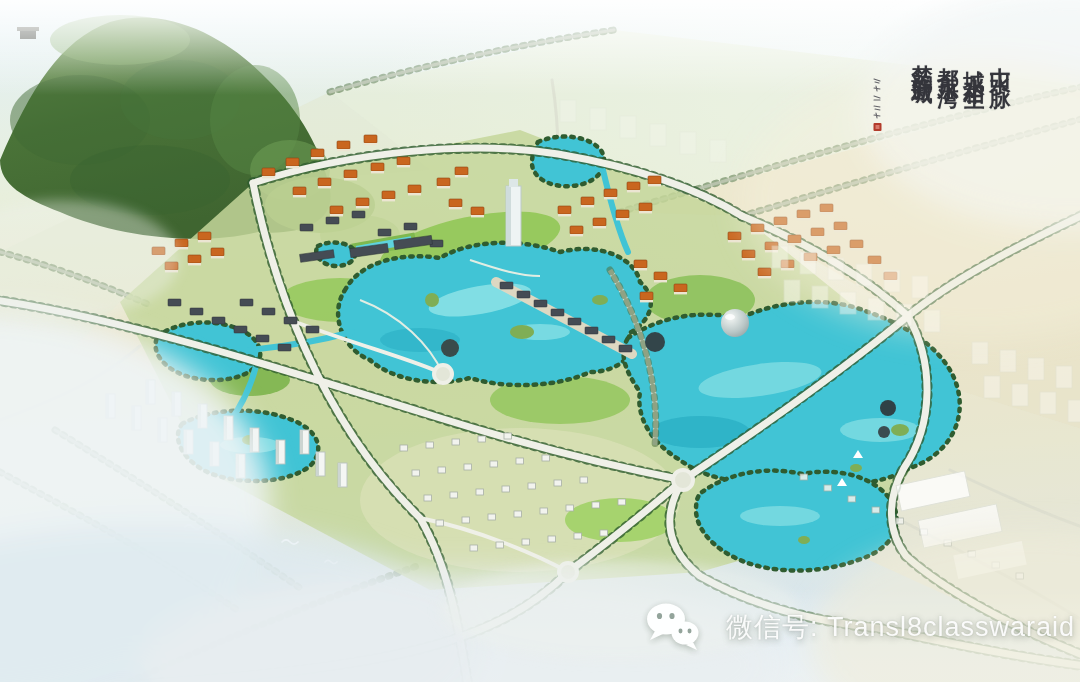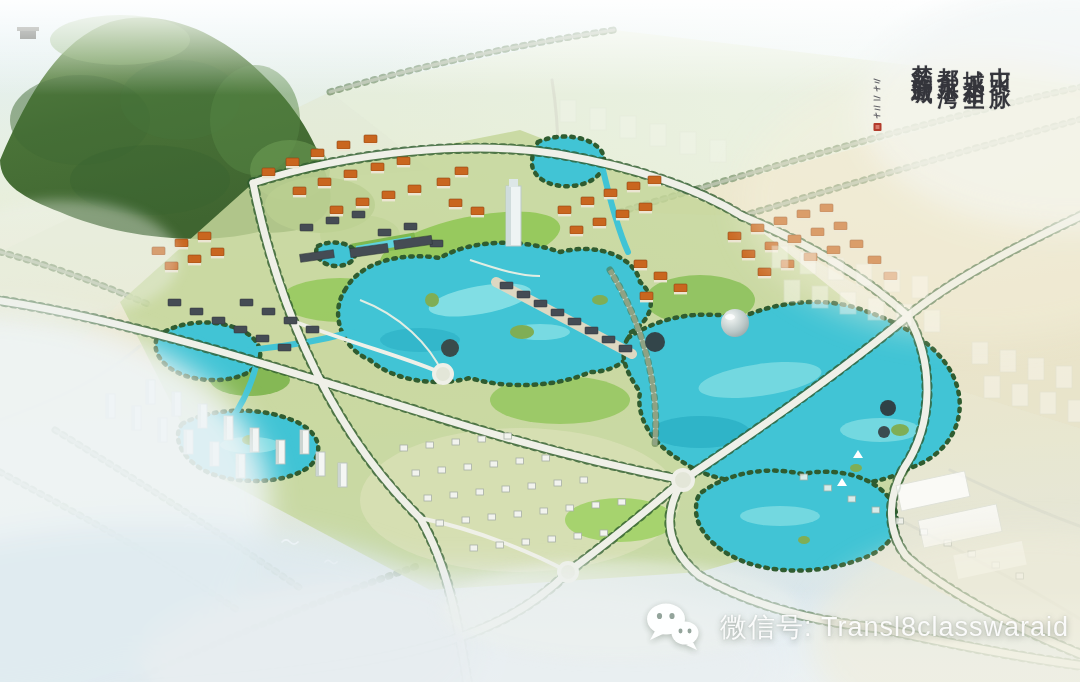--- a/index.html
+++ b/index.html
@@ -42,21 +42,21 @@
     font-family:"DejaVu Serif","Liberation Serif",serif;
     font-weight:700; font-size:21px; letter-spacing:6px; line-height:1;
     text-shadow:0 0 1px rgba(40,40,55,.45);
   }
   .calligraphy .col{margin:0 5px;}
   .calligraphy .col:nth-child(1){margin-top:3px;}
   .calligraphy .col:nth-child(2){margin-top:6px;}
   .calligraphy .col:nth-child(3){margin-top:3px;}
   .signature{position:absolute; top:76px; right:196px; width:14px; height:60px;}
   
-  .watermark{position:absolute; left:646px; top:602px; display:flex; align-items:center; gap:20px;}
+  .watermark{position:absolute; left:646px; top:602px; display:flex; align-items:center; gap:26px;}
   .wechat-icon{filter:drop-shadow(0 2px 3px rgba(70,85,70,.35)); opacity:.95;}
   .watermark-label{
     font-family:"Liberation Sans","DejaVu Sans",sans-serif;
     font-size:27px; letter-spacing:1px; white-space:nowrap;
     color:rgba(255,255,255,.92);
     text-shadow:0 2px 6px rgba(70,85,70,.45), 0 0 2px rgba(120,130,120,.25);
   }
 </style>
 </head>
 <body>

